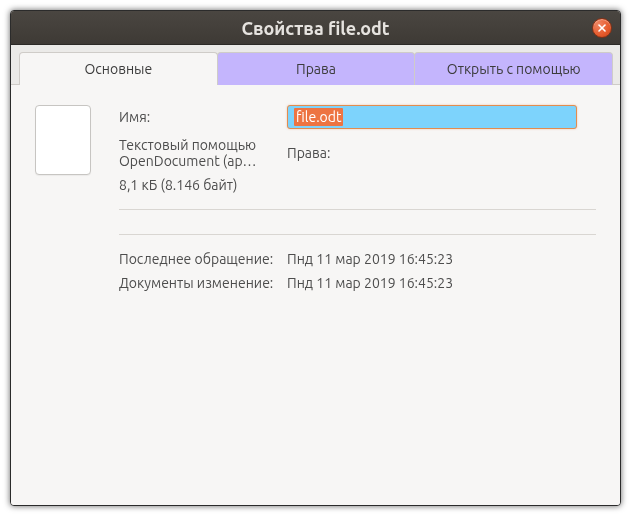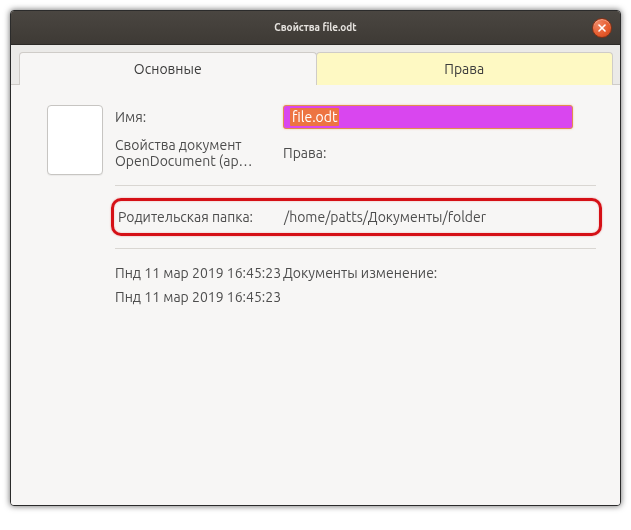--- a/index.html
+++ b/index.html
@@ -22,21 +22,21 @@
   }
   .titlebar {
     background: linear-gradient(#4a4641, #3e3a35);
     height: 34px;
     display: flex;
     align-items: center;
     justify-content: center;
     position: relative;
     color: #e6e3df;
     font-weight: bold;
-    font-size: 10px;
+    font-size: 18px;
     border-bottom: 1px solid #2c2a27;
   }
   .close-btn {
     position: absolute;
     right: 8px;
     top: 7px;
     width: 20px;
     height: 20px;
     border-radius: 50%;
     background: radial-gradient(circle at 30% 30%, #f08563, #e55a2b 60%, #c74417);
@@ -66,38 +66,37 @@
   .tab {
     flex: 1;
     display: flex;
     align-items: center;
     justify-content: center;
     font-size: 14px;
     color: #3c3c3c;
     border: 1px solid transparent;
     border-bottom: none;
     border-radius: 4px 4px 0 0;
-    background: #fef9c3;
+    background: #c4b5fd;
     border-color: #cfccc8;
     margin-right: -1px;
     position: relative;
     top: 1px;
     cursor: pointer;
   }
   .tab.active {
     background: #f7f6f5;
     border-color: #cfccc8;
     z-index: 2;
     top: 1px;
   }
   .body {
     padding: 20px 24px 20px 24px;
     display: flex;
-    gap: 12px;
-    margin-left: 12px;
+    gap: 28px;
   }
   .file-icon {
     width: 56px;
     height: 70px;
     background: #fff;
     border: 1.5px solid #c7c5c2;
     border-radius: 4px;
     box-shadow: 0 1px 1px rgba(0,0,0,0.05);
     position: relative;
     flex-shrink: 0;
@@ -106,21 +105,21 @@
     flex: 1;
     display: grid;
     grid-template-columns: 168px 1fr;
     row-gap: 8px;
     align-items: center;
     color: #4d4d4d;
   }
   .label { color: #4d4d4d; }
   .value { color: #4d4d4d; }
   .name-input {
-    background: #d946ef;
+    background: #7dd3fc;
     border: 1px solid #e28c4f;
     border-radius: 3px;
     padding: 3px 6px;
     width: 290px;
     box-shadow: 0 0 2px rgba(226,140,79,0.5);
   }
   .name-input .sel {
     background: #ed7442;
     color: #fff;
     padding: 1px 2px;
@@ -156,44 +155,43 @@
         <line x1="2" y1="2" x2="8" y2="8" stroke="#fff" stroke-width="1.6" stroke-linecap="round"></line>
         <line x1="8" y1="2" x2="2" y2="8" stroke="#fff" stroke-width="1.6" stroke-linecap="round"></line>
       </svg>
     </div>
   </div>
 
   <div class="content">
     <div class="tabs">
       <div class="tab active">Основные</div>
       <div class="tab">Права</div>
+      <div class="tab">Открыть с помощью</div>
     </div>
 
     <div class="body">
       <div class="file-icon"></div>
 
       <div class="props">
         <div class="label">Имя:</div>
         <div class="value">
           <div class="name-input"><span class="sel">file.odt</span></div>
         </div>
 
-        <div class="value">Свойства документ OpenDocument (ap…</div>
+        <div class="value">Текстовый помощью OpenDocument (ap…</div>
 
         <div class="label">Права:</div>
+        <div class="value">8,1 кБ (8.146 байт)</div>
 
         <div class="separator"></div>
 
-        <div class="highlight-box">
-          <div class="label">Родительская папка:</div>
-          <div class="value">/home/patts/Документы/folder</div>
-        </div>
 
         <div class="separator"></div>
 
+        <div class="label">Последнее обращение:</div>
         <div class="value">Пнд 11 мар 2019 16:45:23</div>
 
         <div class="label">Документы изменение:</div>
         <div class="value">Пнд 11 мар 2019 16:45:23</div>
       </div>
     </div>
   </div>
 </div>
 
 </body></html>

